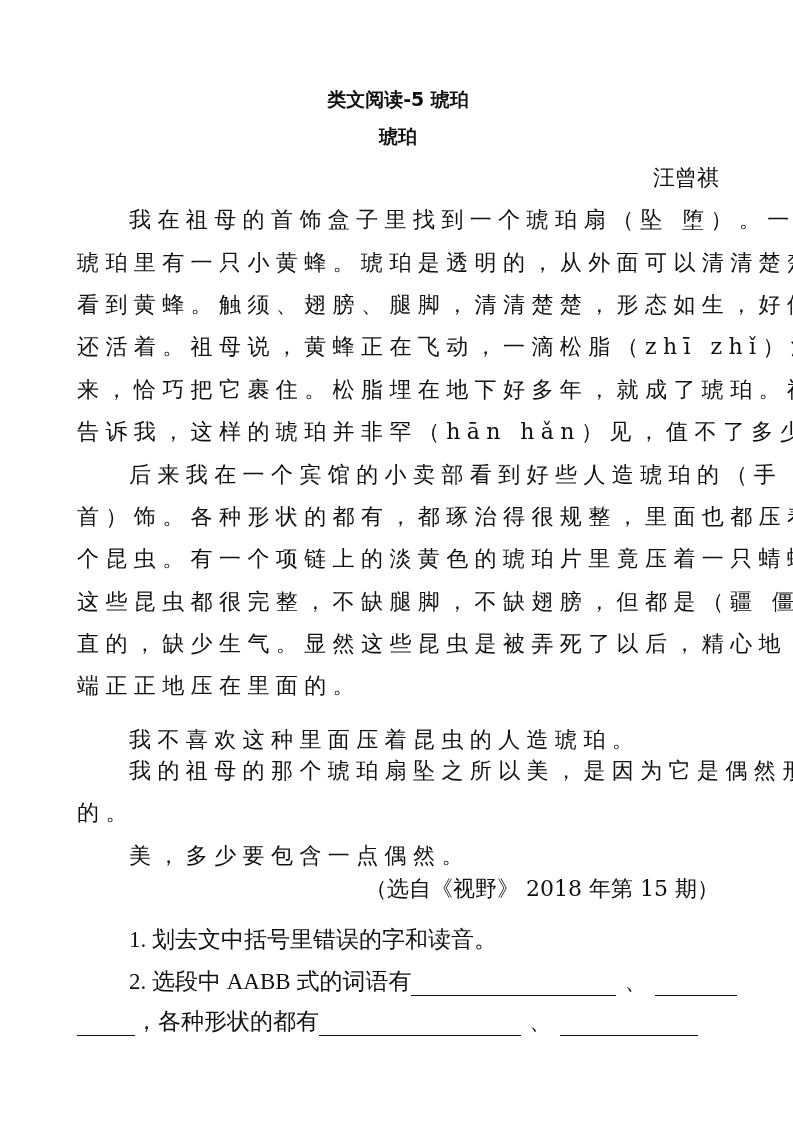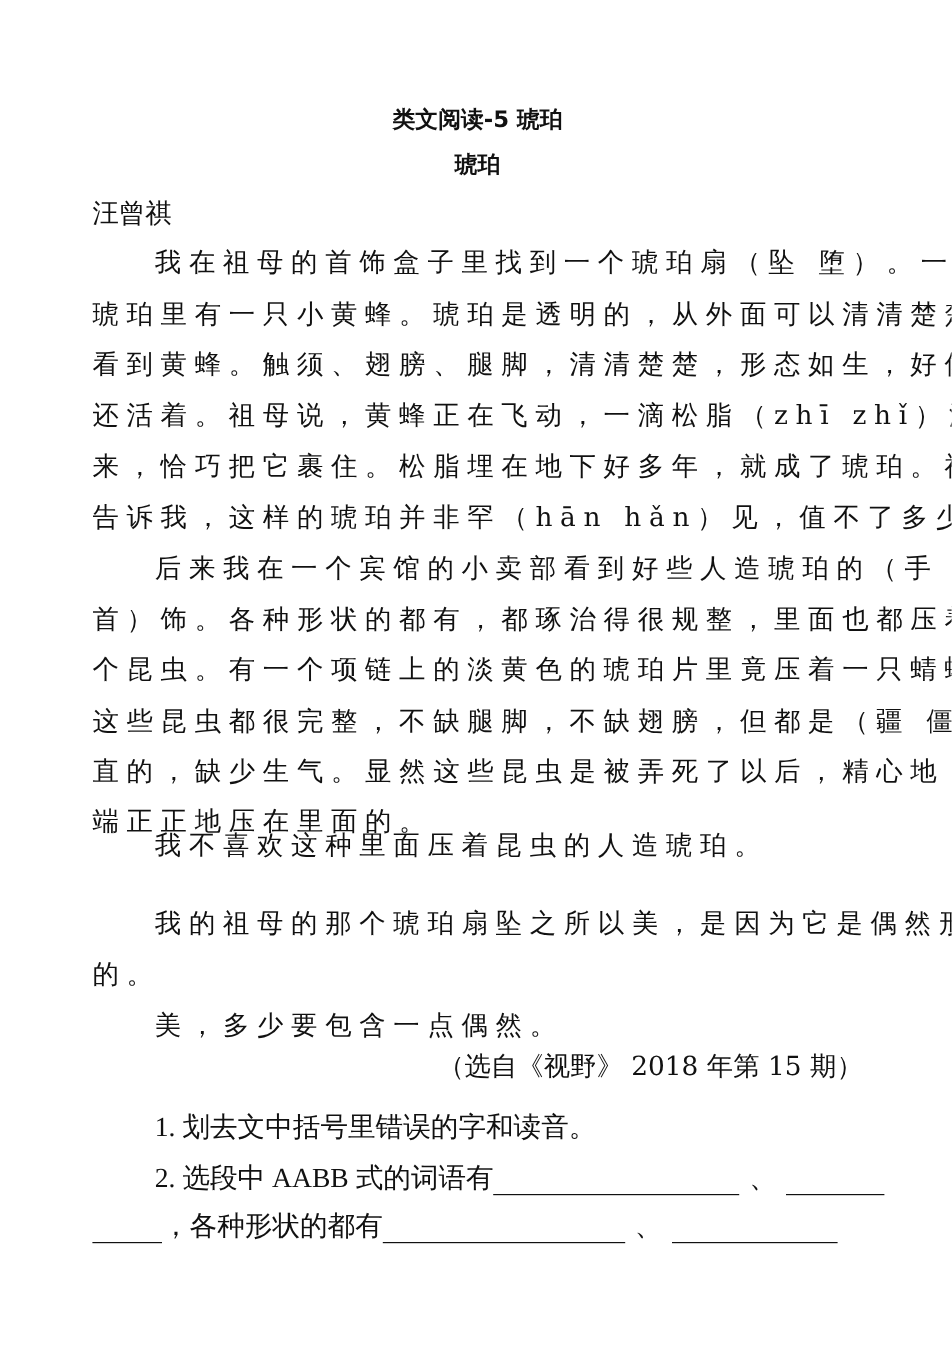--- a/index.html
+++ b/index.html
@@ -1,21 +1,21 @@
 <!DOCTYPE html>
 <html><head>
 <meta charset="utf-8">
 <style>
   html, body { margin:0; padding:0; background:#ffffff; }
   body { width:793px; height:1122px; position:relative; overflow:hidden; color:#111; font-family:"DejaVu Serif","Liberation Serif",serif; }
   .page { position:absolute; left:77px; top:0; width:642px; }
   .title { position:absolute; left:0; width:642px; text-align:center; font-family:"DejaVu Sans","Liberation Sans",sans-serif; font-weight:bold; font-size:19px; }
   .t1 { top:87px; }
   .t2 { top:124px; }
-  .author { position:absolute; left:0; width:642px; top:163px; text-align:left; font-size:22px; font-weight:normal; }
+  .author { position:absolute; left:0; width:642px; top:163px; text-align:right; font-size:22px; font-weight:normal; }
   .line { position:absolute; left:0; width:642px; font-size:22px; white-space:nowrap; letter-spacing:6.4px; line-height:28px; }
   .indent { left:52px; width:590px; }
   .source { position:absolute; right:0; top:874px; font-size:22px; white-space:nowrap; }
   .q { position:absolute; font-size:23px; white-space:nowrap; line-height:28px; font-family:"Liberation Serif","DejaVu Serif",serif; }
   .blank { display:inline-block; border-bottom:1.3px solid #111; height:22px; vertical-align:bottom; }
 </style>
 </head>
 <body>
 
 <div class="page">
@@ -28,21 +28,21 @@
   <div class="line" style="top:291px">看到黄蜂。触须、翅膀、腿脚，清清楚楚，形态如生，好像它</div>
   <div class="line" style="top:333px">还活着。祖母说，黄蜂正在飞动，一滴松脂（zhī  zhǐ）滴下</div>
   <div class="line" style="top:376px">来，恰巧把它裹住。松脂埋在地下好多年，就成了琥珀。祖母</div>
   <div class="line" style="top:418px">告诉我，这样的琥珀并非罕（hān  hǎn）见，值不了多少钱。</div>
   <div class="line indent" style="top:461px">后来我在一个宾馆的小卖部看到好些人造琥珀的（手</div>
   <div class="line" style="top:503px">首）饰。各种形状的都有，都琢治得很规整，里面也都压着一</div>
   <div class="line" style="top:545px">个昆虫。有一个项链上的淡黄色的琥珀片里竟压着一只蜻蜓。</div>
   <div class="line" style="top:588px">这些昆虫都很完整，不缺腿脚，不缺翅膀，但都是（疆 僵）</div>
   <div class="line" style="top:630px">直的，缺少生气。显然这些昆虫是被弄死了以后，精心地，端</div>
   <div class="line" style="top:672px">端正正地压在里面的。</div>
-  <div class="line indent" style="top:692px">我不喜欢这种里面压着昆虫的人造琥珀。</div>
+  <div class="line indent" style="top:726px">我不喜欢这种里面压着昆虫的人造琥珀。</div>
   <div class="line indent" style="top:757px">我的祖母的那个琥珀扇坠之所以美，是因为它是偶然形成</div>
   <div class="line" style="top:799px">的。</div>
   <div class="line indent" style="top:842px">美，多少要包含一点偶然。</div>
 
   <div class="source">（选自《视野》 2018 年第 15 期）</div>
 
   <div class="q" style="left:52px; top:926px;">1. 划去文中括号里错误的字和读音。</div>
 
   <div class="q" style="left:52px; top:968px;">
     <span>2. 选段中 AABB 式的词语有</span><span class="blank" style="width:205px"></span><span style="padding:0 8px">、</span><span class="blank" style="width:82px"></span>

